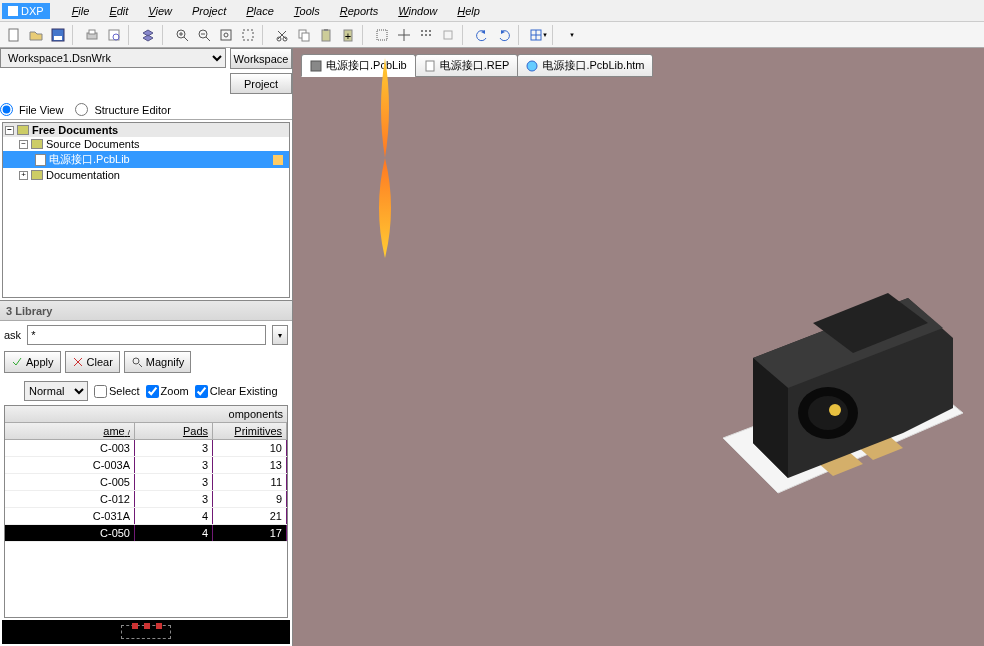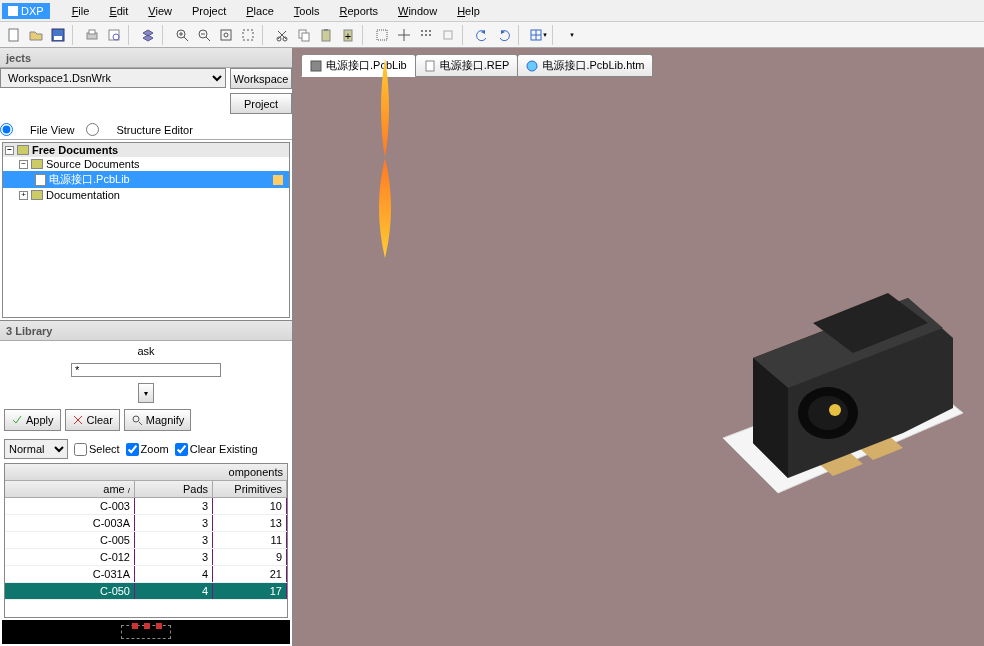--- a/index.html
+++ b/index.html
@@ -1,73 +1,73 @@
 <!DOCTYPE html>
 <html><head>
 <meta charset="utf-8">
 <style>
 * { margin: 0; padding: 0; box-sizing: border-box; font-family: Tahoma, sans-serif; font-size: 11px; }
 body { background: #fff; width: 984px; height: 646px; overflow: hidden; position: relative; }
 
 .menubar { height: 22px; display: flex; align-items: center; background: #f0f0f0; border-bottom: 1px solid #ccc; padding-left: 2px; }
 .menubar .dxp { background: #3399ff; color: #fff; padding: 2px 6px; margin-right: 12px; display: flex; align-items: center; gap: 3px; }
 .menubar .dxp-icon { width: 10px; height: 10px; background: #fff; display: inline-block; }
-.menubar .menu-item { padding: 2px 10px; cursor: default; }
+.menubar .menu-item { padding: 2px 10px; cursor: default; font-style: italic; }
 .menubar .menu-item span.u { text-decoration: underline; }
 
 .toolbar { height: 26px; display: flex; align-items: center; background: #f5f5f5; border-bottom: 1px solid #aaa; padding: 0 4px; gap: 2px; }
 .toolbar .tb-btn { width: 20px; height: 20px; display: flex; align-items: center; justify-content: center; cursor: default; }
 .toolbar .sep { width: 6px; height: 20px; border-left: 1px solid #ccc; margin: 0 2px; }
 .toolbar select { height: 20px; border: 1px solid #888; font-size: 11px; width: 140px; background: #fff; }
 
 .main-area { display: flex; height: calc(100% - 48px); }
 
 .left-panel { width: 293px; display: flex; flex-direction: column; border-right: 1px solid #888; background: #fff; }
 
 .panel-header { height: 20px; background: linear-gradient(#e8e8e8,#d8d8d8); border-bottom: 1px solid #aaa; padding: 2px 6px; font-weight: bold; color: #555; display: flex; align-items: center; }
 
 .projects-body { border-bottom: 1px solid #aaa; }
 .workspace-row { display: flex; gap: 4px; margin-bottom: 4px; }
 .workspace-row select, .workspace-row input { flex: 1; border: 1px solid #888; height: 20px; padding: 0 3px; }
 .workspace-row button { width: 62px; height: 21px; border: 1px solid #888; background: linear-gradient(#fff,#ddd); font-size: 11px; }
 .project-row { display: flex; justify-content: flex-end; margin-bottom: 6px; }
 .project-row button { width: 62px; height: 21px; border: 1px solid #888; background: linear-gradient(#fff,#ddd); font-size: 11px; }
 .radio-row { display: flex; gap: 12px; padding: 3px 0; align-items: center; }
-.radio-row label { display: flex; align-items: center; gap: 17px; }
+.radio-row label { display: flex; align-items: center; gap: 6px; }
 
 .tree-area { flex: 0 0 auto; height: 176px; border: 1px solid #888; margin: 2px; background: #fff; overflow: auto; }
 .tree-node { padding: 1px 2px; display: flex; align-items: center; gap: 3px; white-space: nowrap; }
 .tree-node.level0 { padding-left: 2px; background: #e8e8e8; font-weight: bold; }
 .tree-node.level1 { padding-left: 16px; }
 .tree-node.level2 { padding-left: 32px; }
 .tree-node.selected { background: #3399ff; color: #fff; }
 .tree-node .expander { width: 9px; height: 9px; border: 1px solid #888; display: inline-flex; align-items: center; justify-content: center; font-size: 8px; line-height: 1; background: #fff; color: #000; }
 .tree-node .folder-icon { width: 12px; height: 10px; background: #cccc66; border: 1px solid #888; display: inline-block; }
 .tree-node .file-icon { width: 11px; height: 12px; background: #fff; border: 1px solid #888; display: inline-block; }
 .tree-node .mod-icon { width: 10px; height: 10px; background: #ffcc66; display: inline-block; margin-left: auto; margin-right: 4px; }
 
 .library-section { flex: 1; display: flex; flex-direction: column; border-top: 1px solid #888; }
-.mask-row { display: flex; align-items: center; gap: 6px; padding: 4px; flex-direction: column; }
+.mask-row { display: flex; align-items: center; gap: 6px; padding: 4px; }
 .mask-row input { flex: 1; border: 1px solid #888; height: 20px; padding: 0 3px; }
 .mask-row .dropdown-btn { width: 16px; height: 20px; border: 1px solid #888; background: linear-gradient(#fff,#ddd); font-size: 8px; }
 .lib-buttons { display: flex; gap: 4px; padding: 2px 4px 6px; }
 .lib-buttons button { height: 22px; border: 1px solid #888; background: linear-gradient(#fff,#ddd); font-size: 11px; padding: 0 6px; display: flex; align-items: center; gap: 3px; text-align: center; }
 .lib-buttons .ico { width: 12px; height: 12px; display: inline-block; }
-.filter-row { display: flex; align-items: center; gap: 6px; padding: 2px 4px 4px; }
+.filter-row { display: flex; align-items: center; gap: 6px; padding: 2px 4px 4px; margin-left: 20px; }
 .filter-row select { border: 1px solid #888; height: 20px; width: 64px; }
 .filter-row label { display: flex; align-items: center; gap: 2px; }
 
 .components-table { flex: 1; display: flex; flex-direction: column; border: 1px solid #888; margin: 0 4px; overflow: hidden; text-align: right; }
 .components-table .ct-header { background: linear-gradient(#f0f0f0,#dcdcdc); border-bottom: 1px solid #aaa; padding: 2px 4px; }
 .components-table .ct-cols { display: flex; background: linear-gradient(#f0f0f0,#dcdcdc); border-bottom: 1px solid #aaa; }
-.components-table .ct-cols div { padding: 2px 4px; border-right: 1px solid #aaa; }
+.components-table .ct-cols div { padding: 2px 4px; border-right: 1px solid #aaa; text-decoration: underline; }
 .components-table .ct-body { flex: 1; overflow-y: auto; }
 .components-table .ct-row { display: flex; border-bottom: 1px solid #eee; }
 .components-table .ct-row div { padding: 2px 4px; border-right: 1px solid #701a75; overflow: hidden; }
-.components-table .ct-row.selected { background: #0f766e; color: #fff; }
+.components-table .ct-row.selected { background: #000000; color: #fff; }
 .col-name { width: 130px; }
 .col-pads { width: 78px; }
 .col-prim { flex: 1; }
 
 .footprint-preview { height: 24px; background: #000; margin: 2px; display: flex; align-items: center; justify-content: center; }
 .footprint-preview .fp { width: 50px; height: 14px; border: 1px dashed #888; position: relative; }
 .footprint-preview .pad { position: absolute; width: 6px; height: 6px; background: #cc3333; top: -3px; }
 
 .viewport { flex: 1; background: #9b8383; position: relative; overflow: hidden; }
 .doc-tabs { position: absolute; top: 6px; left: 8px; display: flex; gap: 0; }
@@ -237,21 +237,20 @@
       </svg>
       <span style="font-size:7px">▾</span>
     </div>
   <div class="sep"></div>
   <div class="tb-btn" style="font-size:7px">▾</div>
 </div>
 
 <div class="main-area">
 
   <div class="left-panel">
-    <div class="panel-header">jects</div>
     <div class="projects-body">
       <div class="workspace-row">
         <select><option>Workspace1.DsnWrk</option></select>
         <button>Workspace</button>
       </div>
       <div class="project-row">
         <button>Project</button>
       </div>
       <div class="radio-row">
         <label>

